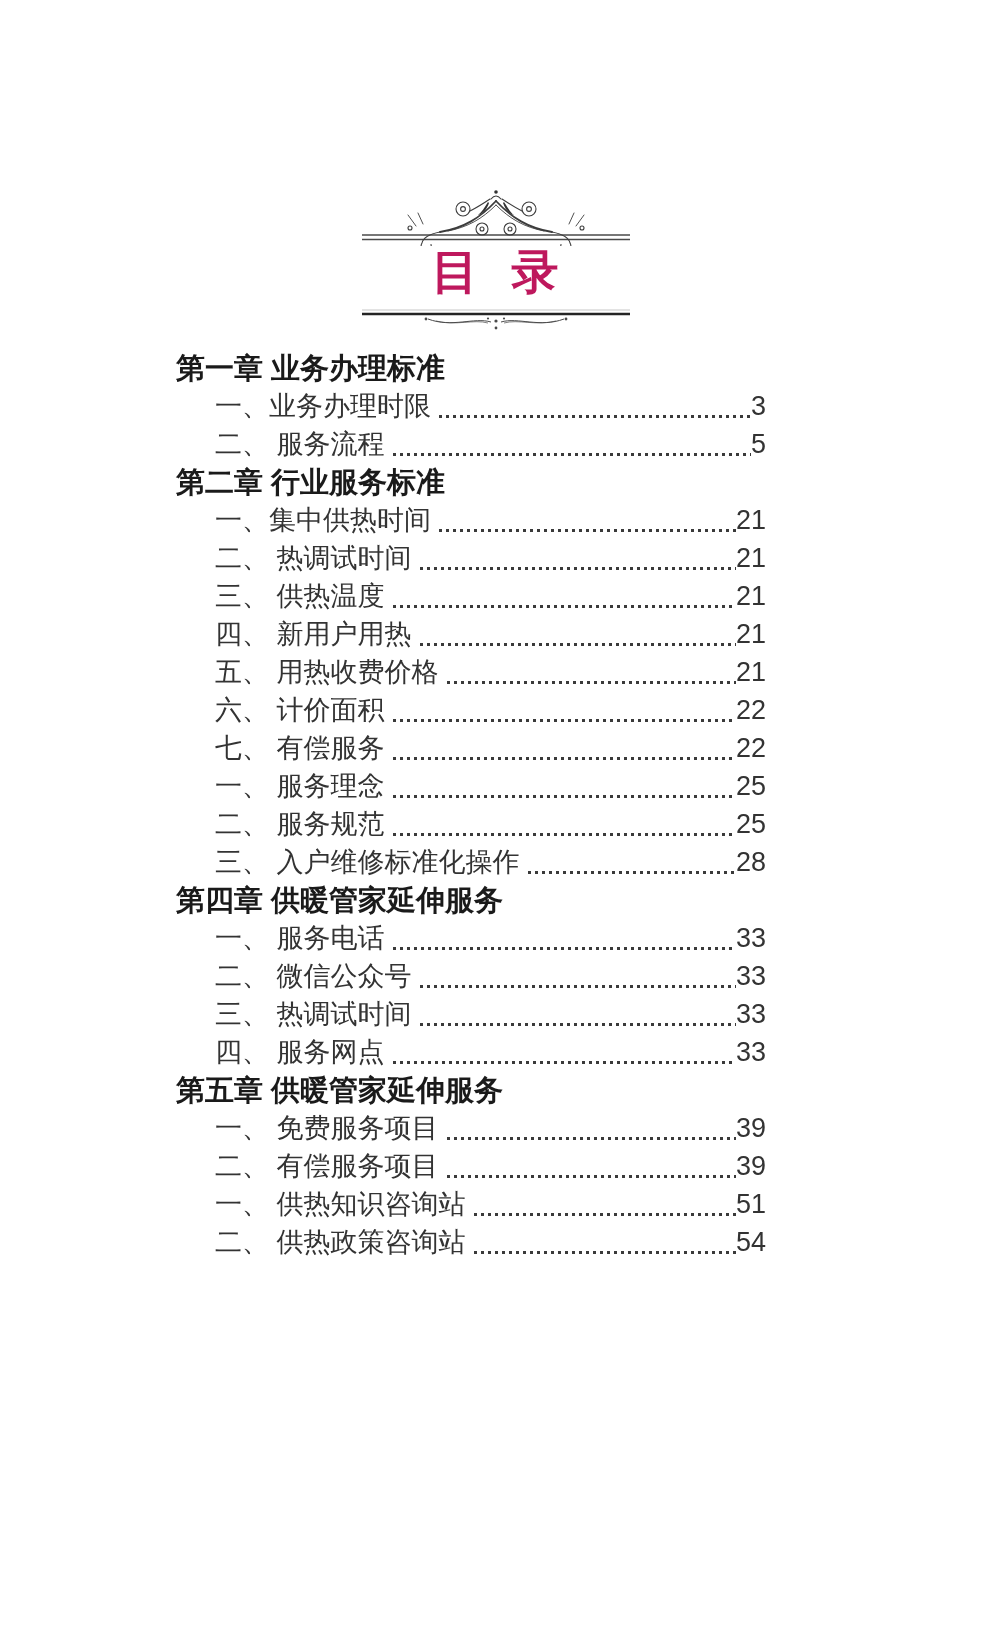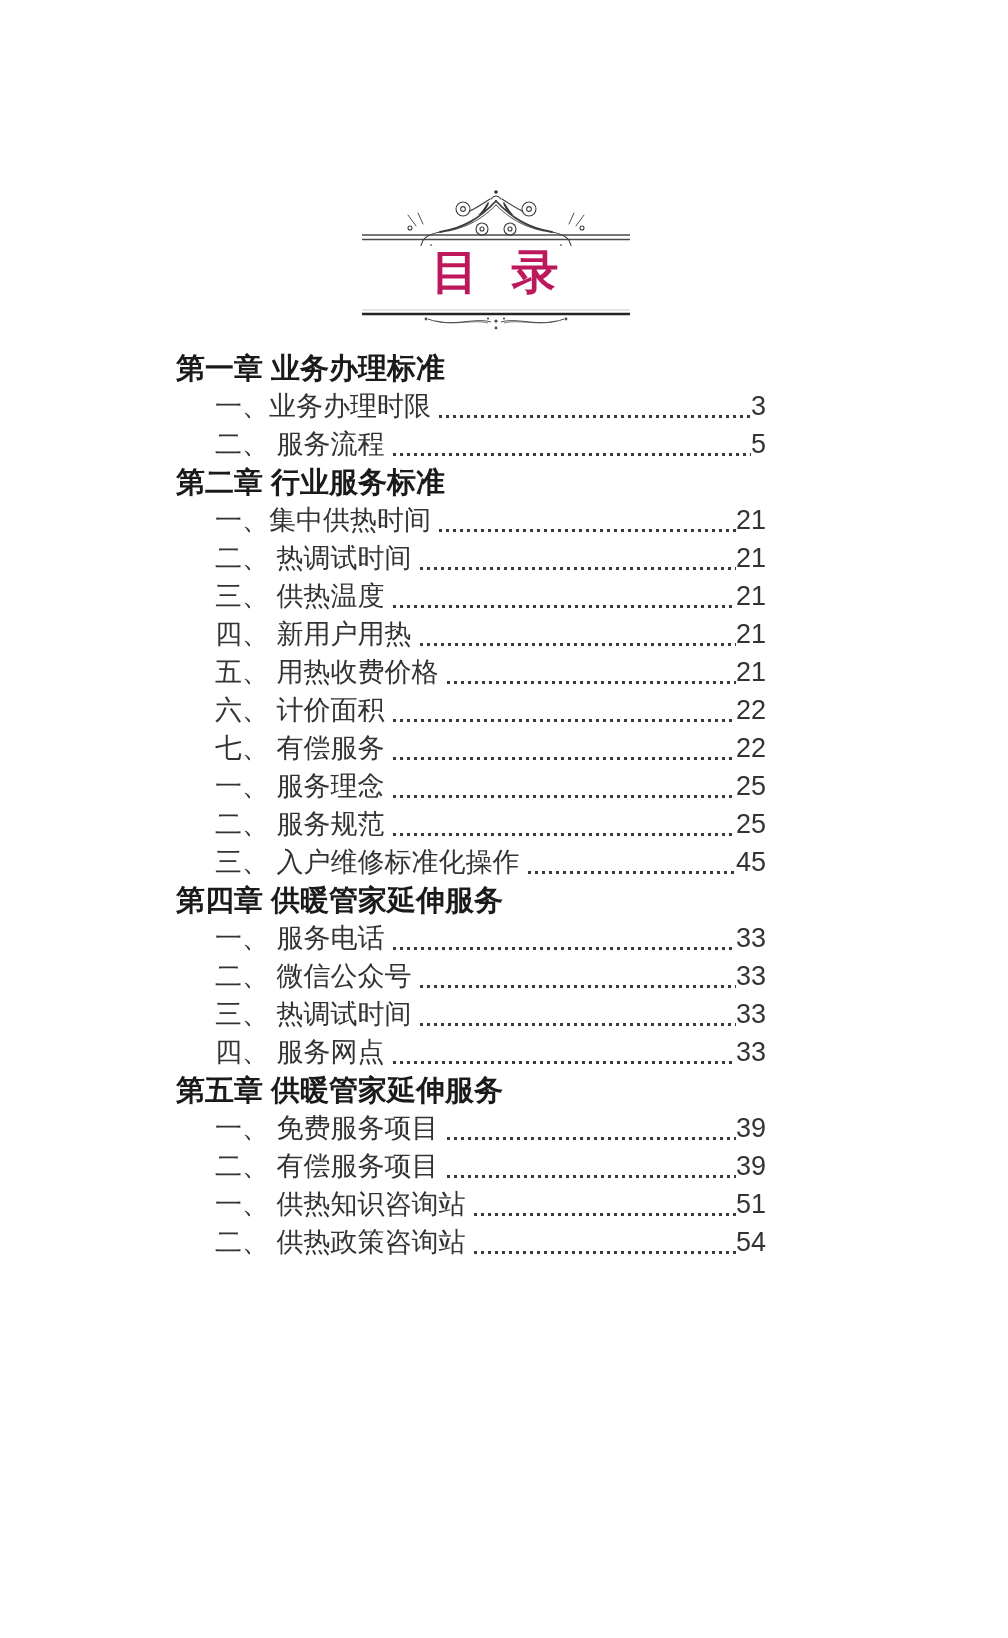--- a/index.html
+++ b/index.html
@@ -188,21 +188,21 @@
     <span class="pagenum">25</span>
   </div>
   <div class="entry">
     <span class="label">二、 服务规范</span>
     <span class="leader"></span>
     <span class="pagenum">25</span>
   </div>
   <div class="entry">
     <span class="label">三、 入户维修标准化操作</span>
     <span class="leader"></span>
-    <span class="pagenum">45</span>
+    <span class="pagenum">28</span>
   </div>
 
   <div class="chapter-title">第四章 供暖管家延伸服务</div>
   <div class="entry">
     <span class="label">一、 服务电话</span>
     <span class="leader"></span>
     <span class="pagenum">33</span>
   </div>
   <div class="entry">
     <span class="label">二、 微信公众号</span>

